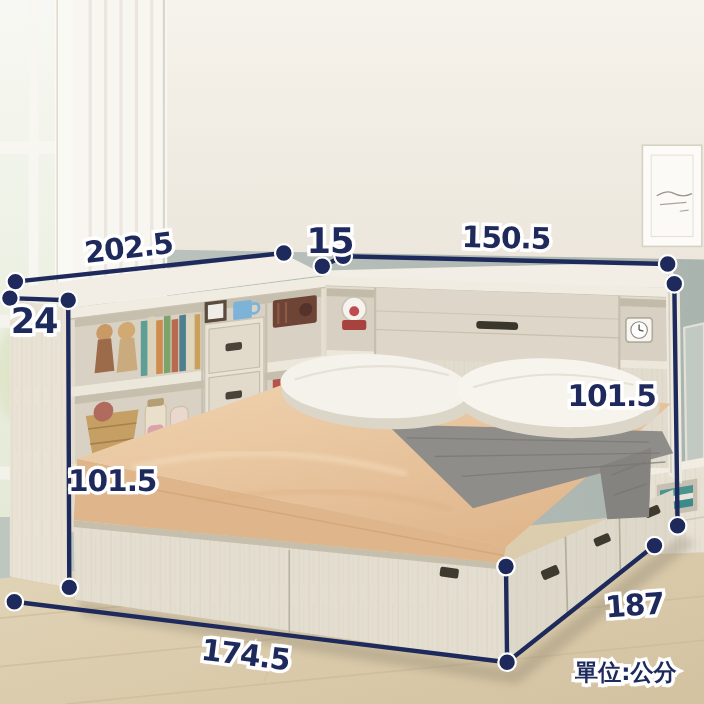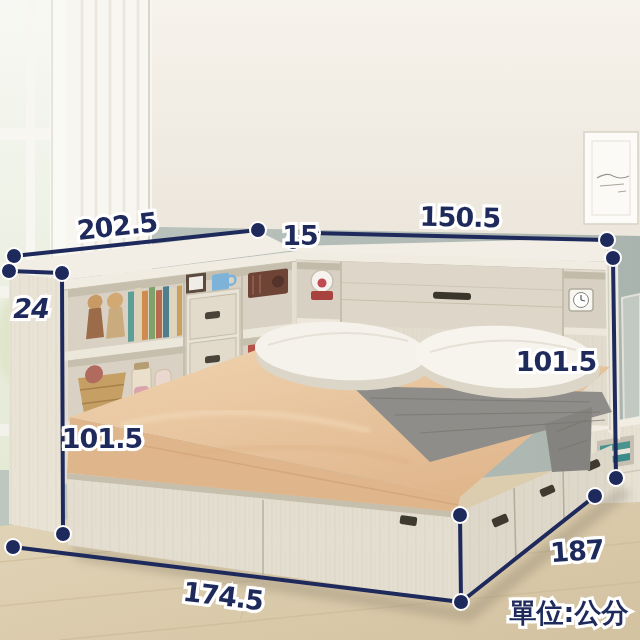--- a/index.html
+++ b/index.html
@@ -9,22 +9,22 @@
   .dim-label{
     position:absolute;transform:translate(-50%,-50%);
     color:var(--navy,#1f2a5c);
     font-weight:bold;font-size:27px;letter-spacing:-1px;line-height:1;
     white-space:nowrap;
     -webkit-text-stroke:6px #ffffff;paint-order:stroke fill;
     text-shadow:2px 0 0 #fff,-2px 0 0 #fff,0 2px 0 #fff,0 -2px 0 #fff,
                 2px 2px 0 #fff,-2px 2px 0 #fff,2px -2px 0 #fff,-2px -2px 0 #fff,
                 3px 0 1px #fff,-3px 0 1px #fff,0 3px 1px #fff,0 -3px 1px #fff;
   }
-  .dim-label.small{font-size:27px;margin-top:16px;}
-  .unit-label{font-size:27px;letter-spacing:0;}
+  .dim-label.small{font-size:32px;}
+  .unit-label{font-size:21px;letter-spacing:0;}
 </style>
 </head>
 <body>
 
 <div id="stage">
 <svg id="scene" viewBox="0 0 640 640">
   <defs>
     <linearGradient id="wallU" x1="0" y1="0" x2="0" y2="1">
       <stop offset="0" stop-color="#f6f3ec"></stop>
           <stop offset="1" stop-color="#ebe5da"></stop>
@@ -302,19 +302,19 @@
     <circle cx="13" cy="547" r="8"></circle>
         <circle cx="460" cy="515" r="8"></circle>
     <circle cx="461" cy="602" r="8"></circle>
         <circle cx="595" cy="496" r="8"></circle>
   </g>
 </svg>
 
 <div class="dim-label" style="left:117px;top:226px;transform:translate(-50%,-50%) rotate(-6.5deg);">202.5</div>
 <div class="dim-label small" style="left:300px;top:219px;">15</div>
 <div class="dim-label" style="left:460px;top:217px;transform:translate(-50%,-50%) rotate(1.2deg);">150.5</div>
-<div class="dim-label small" style="left:31px;top:292px;font-style:italic;">24</div>
+<div class="dim-label small" style="left:31px;top:292px;">24</div>
 <div class="dim-label" style="left:102px;top:438px;">101.5</div>
 <div class="dim-label" style="left:556px;top:361px;">101.5</div>
 <div class="dim-label" style="left:223px;top:596px;transform:translate(-50%,-50%) rotate(7deg);">174.5</div>
 <div class="dim-label" style="left:577px;top:551px;transform:translate(-50%,-50%) rotate(-4deg);">187</div>
 <div class="dim-label unit-label" style="left:569px;top:612px;">單位:公分</div>
 </div>
 
 </body></html>

